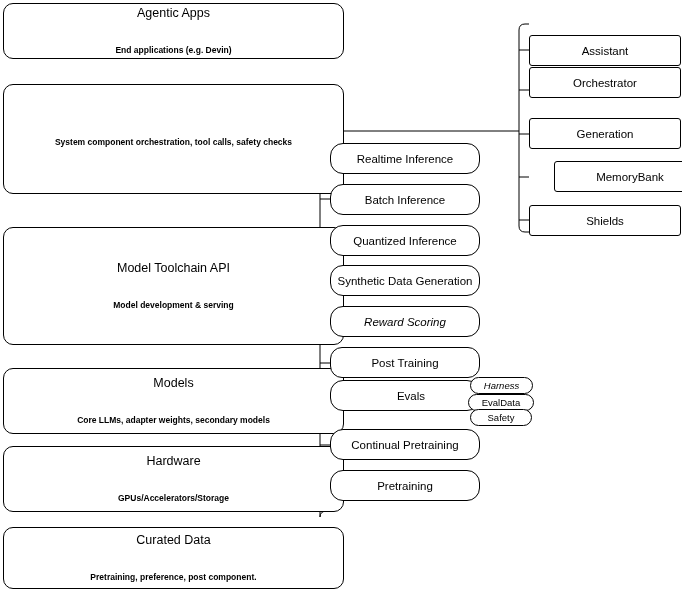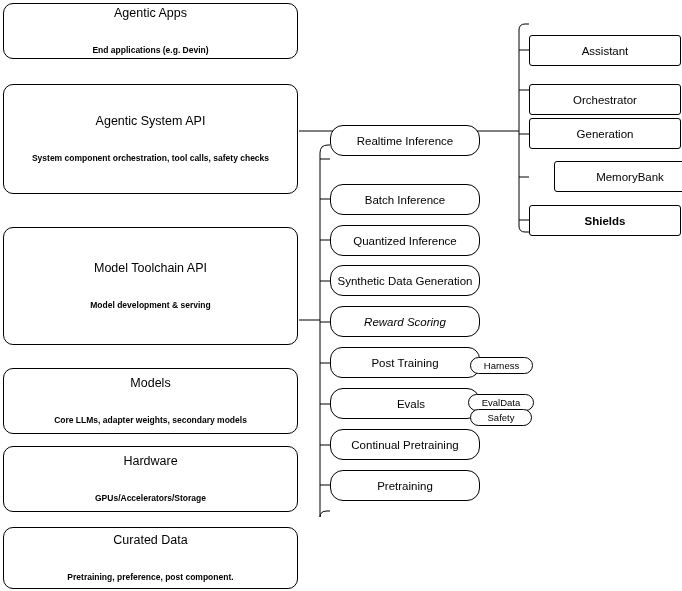--- a/index.html
+++ b/index.html
@@ -29,21 +29,21 @@
     border: 1px solid #000000;
     display: flex;
     flex-direction: column;
     align-items: center;
     justify-content: center;
     text-align: center;
   }
   .stack-node {
     border-radius: 10px;
     left: 3px;
-    width: 295px;
+    width: 341px;
     gap: 18px;
   }
   .stack-title {
     font-size: 12.5px;
     line-height: 15px;
   }
   .stack-sub {
     font-size: 8.5px;
     line-height: 12px;
     margin-top: 5px;
@@ -109,21 +109,20 @@
     <path d="M320 445 L330 445" stroke="#000000" stroke-width="1" fill="none"></path>
     <path d="M320 485 L330 485" stroke="#000000" stroke-width="1" fill="none"></path>
   </svg>
 
   <div class="node stack-node" style="top:3px; height:56px;">
     <div class="stack-title">Agentic Apps</div>
     <div class="stack-sub">End applications (e.g. Devin)</div>
   </div>
 
   <div class="node stack-node" style="top:84px; height:110px;">
-    <div class="stack-title">Agentic System API</div>
     <div class="stack-sub">System component orchestration, tool calls, safety checks</div>
   </div>
 
   <div class="node stack-node" style="top:227px; height:118px;">
     <div class="stack-title">Model Toolchain API</div>
     <div class="stack-sub">Model development &amp; serving</div>
   </div>
 
   <div class="node stack-node" style="top:368px; height:66px;">
     <div class="stack-title">Models</div>
@@ -133,67 +132,67 @@
   <div class="node stack-node" style="top:446px; height:66px;">
     <div class="stack-title">Hardware</div>
     <div class="stack-sub">GPUs/Accelerators/Storage</div>
   </div>
 
   <div class="node stack-node" style="top:527px; height:62px;">
     <div class="stack-title">Curated Data</div>
     <div class="stack-sub">Pretraining, preference, post component.</div>
   </div>
 
-  <div class="node pill" style="top:125px;">
+  <div class="node pill" style="top:143px;">
     <span>Realtime Inference</span>
   </div>
   <div class="node pill" style="top:184px;">
     <span>Batch Inference</span>
   </div>
   <div class="node pill" style="top:225px;">
     <span>Quantized Inference</span>
   </div>
   <div class="node pill" style="top:265px;">
     <span>Synthetic Data Generation</span>
   </div>
   <div class="node pill" style="top:306px;font-style:italic;">
     <span>Reward Scoring</span>
   </div>
   <div class="node pill" style="top:347px;border-radius:12px;">
     <span>Post Training</span>
   </div>
-  <div class="node pill" style="top:388px;padding-left:12px;">
+  <div class="node pill" style="top:380px;padding-left:12px;">
     <span>Evals</span>
   </div>
   <div class="node pill" style="top:429px;">
     <span>Continual Pretraining</span>
   </div>
   <div class="node pill" style="top:470px;">
     <span>Pretraining</span>
   </div>
 
-  <div class="node tiny-pill" style="top:357px; left:470px; width:63px;">
+  <div class="node tiny-pill" style="top:377px; left:470px; width:63px;font-style:italic;">
     <span>Harness</span>
   </div>
   <div class="node tiny-pill" style="top:394px; left:468px; width:66px;">
     <span>EvalData</span>
   </div>
   <div class="node tiny-pill" style="top:409px; left:470px; width:62px;">
     <span>Safety</span>
   </div>
 
   <div class="node right-box" style="top:35px;">
     <span>Assistant</span>
   </div>
-  <div class="node right-box" style="top:84px;">
+  <div class="node right-box" style="top:67px;">
     <span>Orchestrator</span>
   </div>
   <div class="node right-box" style="top:118px;">
     <span>Generation</span>
   </div>
   <div class="node right-box" style="top:161px;margin-left:25px;">
     <span>MemoryBank</span>
   </div>
-  <div class="node right-box" style="top:205px;font-weight:bold;">
+  <div class="node right-box" style="top:205px;">
     <span>Shields</span>
   </div>
 
 </div>
 
 </body></html>

